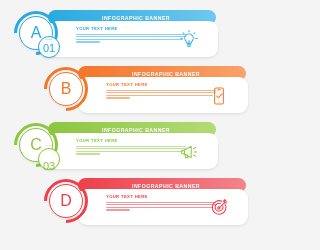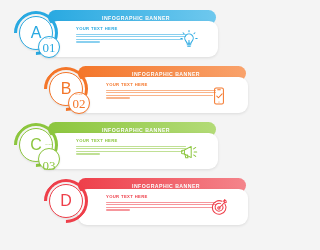--- a/index.html
+++ b/index.html
@@ -84,21 +84,21 @@
   .badge{
     position:absolute;left:24px;top:28px;
     width:22px;height:22px;border-radius:50%;
     background:#ffffff;
     box-sizing:border-box;
     border:1.3px solid #ccc;
     display:flex;flex-direction:column;align-items:center;justify-content:center;
     box-shadow:0 1px 2px rgba(0,0,0,.10);
   }
   .badge .step-lab{font-size:2.4px;letter-spacing:.3px;line-height:1;opacity:.75;}
-  .badge .step-num{font-size:13px;line-height:1.15;font-family:Liberation Serif, serif;}
+  .badge .step-num{font-size:11px;line-height:1.15;}
 
   
   .icon-slot{
     position:absolute;top:20px;width:26px;height:24px;
     display:flex;align-items:center;justify-content:center;
   }
   .icon-slot svg{display:block;}
 </style>
 </head>
 <body style="background: rgb(244, 244, 244);">
@@ -172,24 +172,20 @@
         </svg>
       </div>
 
       <div class="circle-wrap">
         <div class="arc" style="border-top-color:#F4762A;border-right-color:#F4762A;border-left-color:#F4762A;"></div>
         <div class="disc" style="border-color:#F4762A;">
           <span class="letter" style="color:#F4762A;">B</span>
         </div>
       </div>
 
-      <div class="badge" style="border-color:#F4762A;">
-        <span class="step-lab" style="color:#F4762A;">STEP</span>
-        <span class="step-num" style="color:#F4762A;">02</span>
-      </div>
 
     </div>
   </div>
 
   <div class="row row-3">
     <div class="shift-a">
 
       <div class="pill" style="background: linear-gradient(90deg, rgb(140, 198, 62) 0%, rgb(179, 219, 119) 100%);">
         <span class="pill-txt">INFOGRAPHIC BANNER</span>
       </div>

